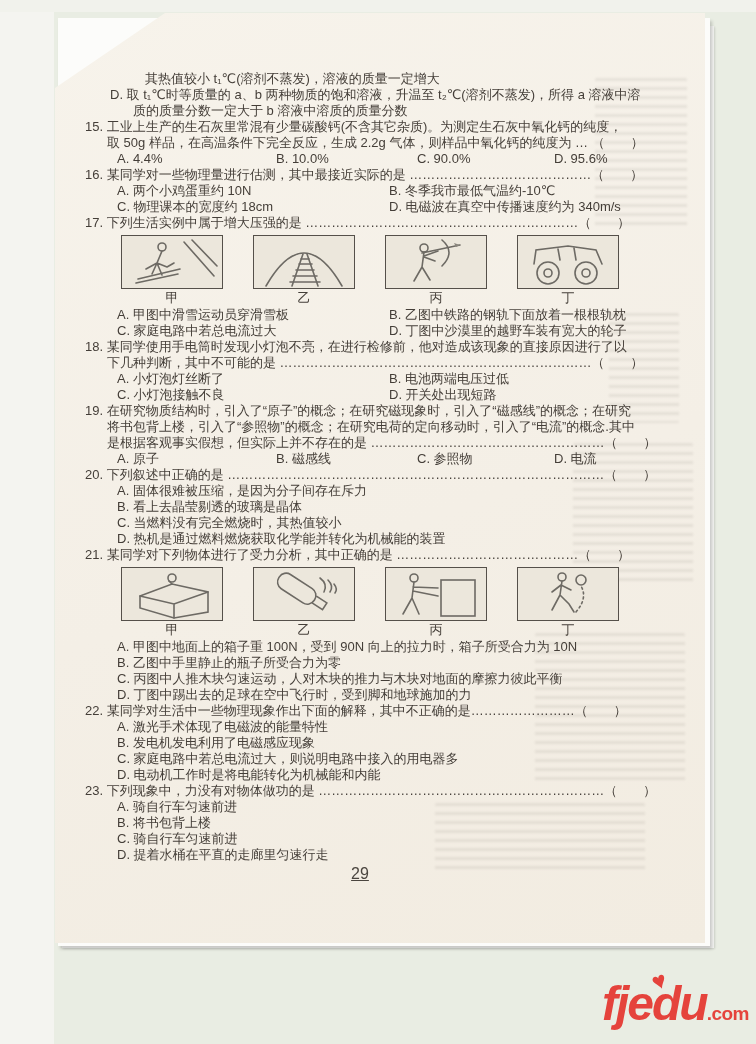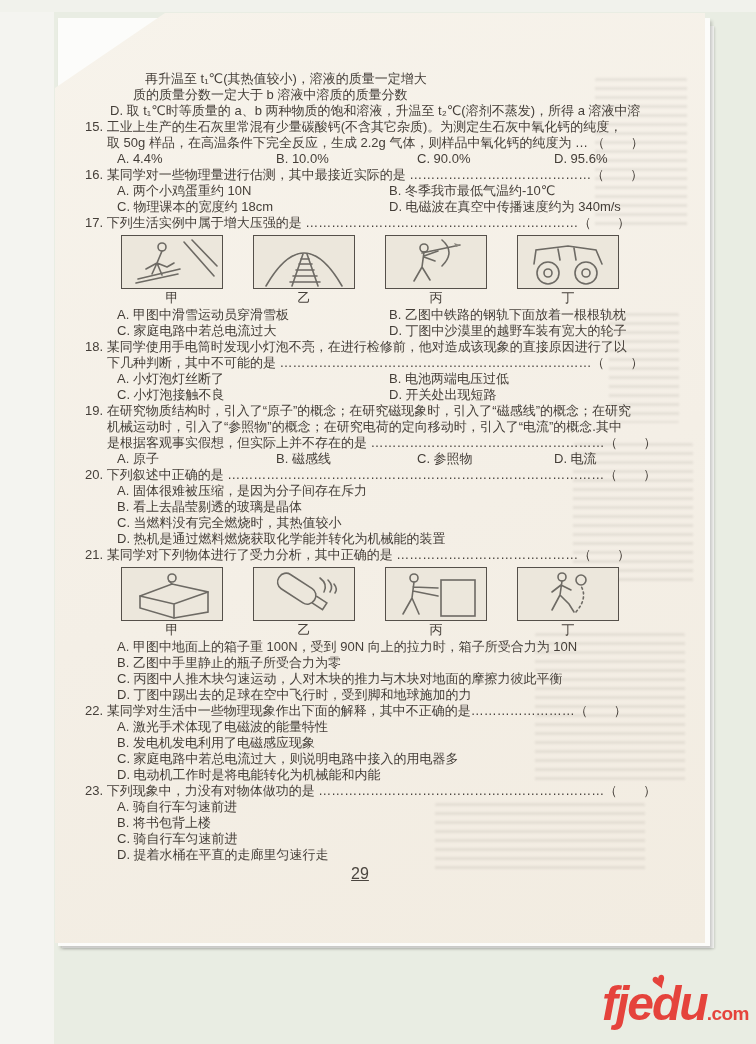--- a/index.html
+++ b/index.html
@@ -70,23 +70,23 @@
 <div class="page">
 
   <div class="ghost g1"></div>
   <div class="ghost g2"></div>
   <div class="ghost g3"></div>
   <div class="ghost g4"></div>
   <div class="ghost g5"></div>
 
   <div class="content">
 
-    <div class="t ind60">再升温至 t₁℃(其热值较小)，溶液的质量一定增大</div>
+    <div class="t ind60">其热值较小 t₁℃(溶剂不蒸发)，溶液的质量一定增大</div>
+    <div class="t ind25">D. 取 t₁℃时等质量的 a、b 两种物质的饱和溶液，升温至 t₂℃(溶剂不蒸发)，所得 a 溶液中溶</div>
     <div class="t ind48">质的质量分数一定大于 b 溶液中溶质的质量分数</div>
-    <div class="t ind25">D. 取 t₁℃时等质量的 a、b 两种物质的饱和溶液，升温至 t₂℃(溶剂不蒸发)，所得 a 溶液中溶</div>
 
     <div class="t">15. 工业上生产的生石灰里常混有少量碳酸钙(不含其它杂质)。为测定生石灰中氧化钙的纯度，</div>
     <div class="t ind22">取 50g 样品，在高温条件下完全反应，生成 2.2g 气体，则样品中氧化钙的纯度为 … （　　）</div>
     <div class="opts4">
       <span>A. 4.4%</span>
       <span>B. 10.0%</span>
       <span>C. 90.0%</span>
       <span>D. 95.6%</span>
     </div>
 
@@ -157,21 +157,21 @@
     <div class="opts2">
       <span>A. 小灯泡灯丝断了</span>
       <span>B. 电池两端电压过低</span>
     </div>
     <div class="opts2">
       <span>C. 小灯泡接触不良</span>
       <span>D. 开关处出现短路</span>
     </div>
 
     <div class="t">19. 在研究物质结构时，引入了“原子”的概念；在研究磁现象时，引入了“磁感线”的概念；在研究</div>
-    <div class="t ind22">机械运动时，引入了“参照物”的概念；在研究电荷的定向移动时，引入了“电流”的概念.其中</div>
+    <div class="t ind22">将书包背上楼，引入了“参照物”的概念；在研究电荷的定向移动时，引入了“电流”的概念.其中</div>
     <div class="t ind22">是根据客观事实假想，但实际上并不存在的是 ………………………………………………（　　）</div>
     <div class="opts4">
       <span>A. 原子</span>
       <span>B. 磁感线</span>
       <span>C. 参照物</span>
       <span>D. 电流</span>
     </div>
 
     <div class="t">20. 下列叙述中正确的是 ……………………………………………………………………………（　　）</div>
     <div class="optlist">

